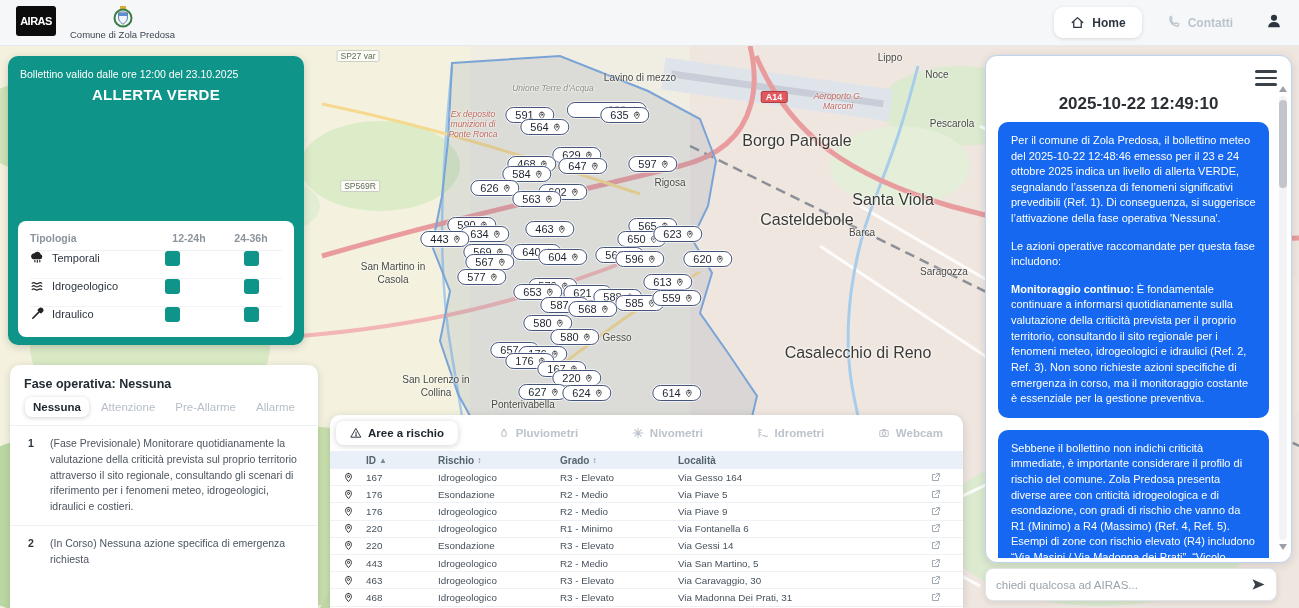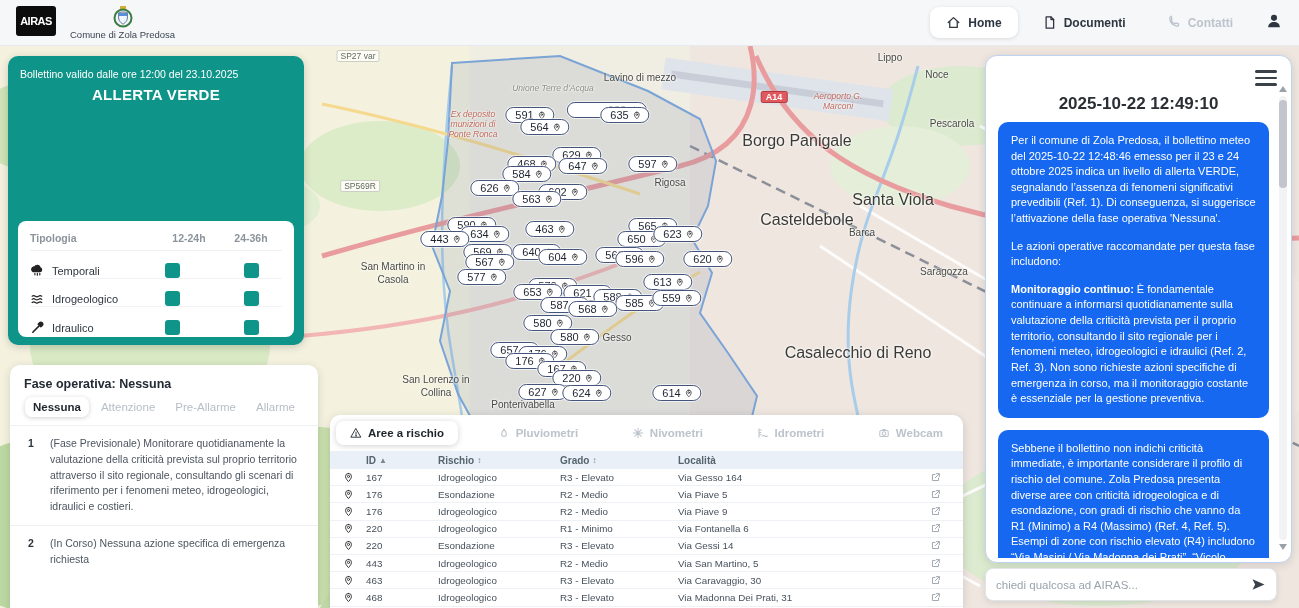--- a/index.html
+++ b/index.html
@@ -30,21 +30,21 @@
   .map-label.badge { font-size:8.5px; color:#5f6b5f; background:#fdfdf6; border:1px solid #c9cfc4; border-radius:2px; padding:0 3px; text-shadow:none; }
   .map-label.a14 { font-size:9px; font-weight:bold; color:#fff; background:#e0595f; border:1px solid #b23b40; border-radius:2px; padding:0 4px; text-shadow:none; }
   .map-label.wrap { white-space:normal; width:74px; text-align:center; line-height:1.25; }
 
   
   .bulletin { position:absolute; left:8px; top:56px; width:296px; height:289px; background:#0E9488; border-radius:10px; z-index:10; box-shadow:0 2px 8px rgba(0,0,0,0.18); color:#fff; }
   .bulletin-validity { font-size:10.5px; padding:12px 12px 4px; }
   .bulletin-alert { text-align:center; font-size:15px; font-weight:800; letter-spacing:0.3px; margin-top:2px; }
   .typo-card { position:absolute; left:10px; right:10px; bottom:8px; height:116px; background:#fff; border-radius:8px; color:#333; padding:4px 12px 0; }
   .typo-head { display:flex; align-items:center; height:26px; font-size:10.5px; font-weight:700; color:#8b939c; border-bottom:1px solid #eef1f4; }
-  .typo-row { display:flex; align-items:flex-end; height:28px; font-size:11px; color:#2e3640; border-bottom:1px solid #f1f3f6;gap:17px; }
+  .typo-row { display:flex; align-items:flex-start; height:28px; font-size:11px; color:#2e3640; border-bottom:1px solid #f1f3f6;gap:17px; }
   .typo-row:last-child { border-bottom:none; }
   .typo-col-label { flex:1; display:flex; align-items:center; gap:8px; }
   .typo-col { width:62px; text-align:center; display:flex; justify-content:center; }
   .typo-row svg { width:14px; height:14px; }
   .sq { width:15px; height:15px; border-radius:3px; background:#0E9488; }
 
   
   .fase { position:absolute; left:10px; top:365px; width:308px; height:243px; background:#fff; border-radius:10px 10px 0 0; z-index:10; box-shadow:0 2px 8px rgba(0,0,0,0.15); }
   .fase-title { font-size:12.5px; font-weight:700; color:#222a33; padding:12px 14px 6px; }
   .fase-tabs { display:flex; justify-content:center; gap:4px; align-items:center; padding-bottom:8px; }
@@ -589,29 +589,20 @@
 
     <div class="nav-btn active">
         <span class="nicon" style="display: flex;">
           <svg viewBox="0 0 20 20" fill="none" stroke="currentColor" stroke-width="1.7" stroke-linecap="round" stroke-linejoin="round" width="15" height="15">
             <path d="M3 10 L10 3.5 L17 10"></path>
             <path d="M5 8.8 V16.5 H15 V8.8"></path>
           </svg>
         </span>
         <span class="nlabel">Home</span>
       </div>
-      <div class="nav-btn">
-        <span class="nicon" style="display: flex;">
-          <svg viewBox="0 0 20 20" fill="none" stroke="currentColor" stroke-width="1.7" stroke-linecap="round" stroke-linejoin="round" width="15" height="15">
-            <path d="M5.5 2.5 h6.5 l3.5 3.5 v11.5 h-10 z"></path>
-            <path d="M12 2.5 v3.5 h3.5"></path>
-          </svg>
-        </span>
-        <span class="nlabel">Documenti</span>
-      </div>
       <div class="nav-btn disabled">
         <span class="nicon" style="display: flex;">
           <svg viewBox="0 0 20 20" fill="none" stroke="currentColor" stroke-width="1.7" stroke-linecap="round" stroke-linejoin="round" width="15" height="15">
             <path d="M5 3.5 c-0.5 6.5 4.5 11.5 11 11.5 l1-3.2 -3.8-1.2 -1.2 1.2 c-2.8-1-4.2-2.4-5.2-5.2 l1.2-1.2 -1.2-3.8 z"></path>
           </svg>
         </span>
         <span class="nlabel">Contatti</span>
       </div>
       <span class="user-btn">
       <svg width="18" height="18" viewBox="0 0 20 20" fill="#2d3640">

